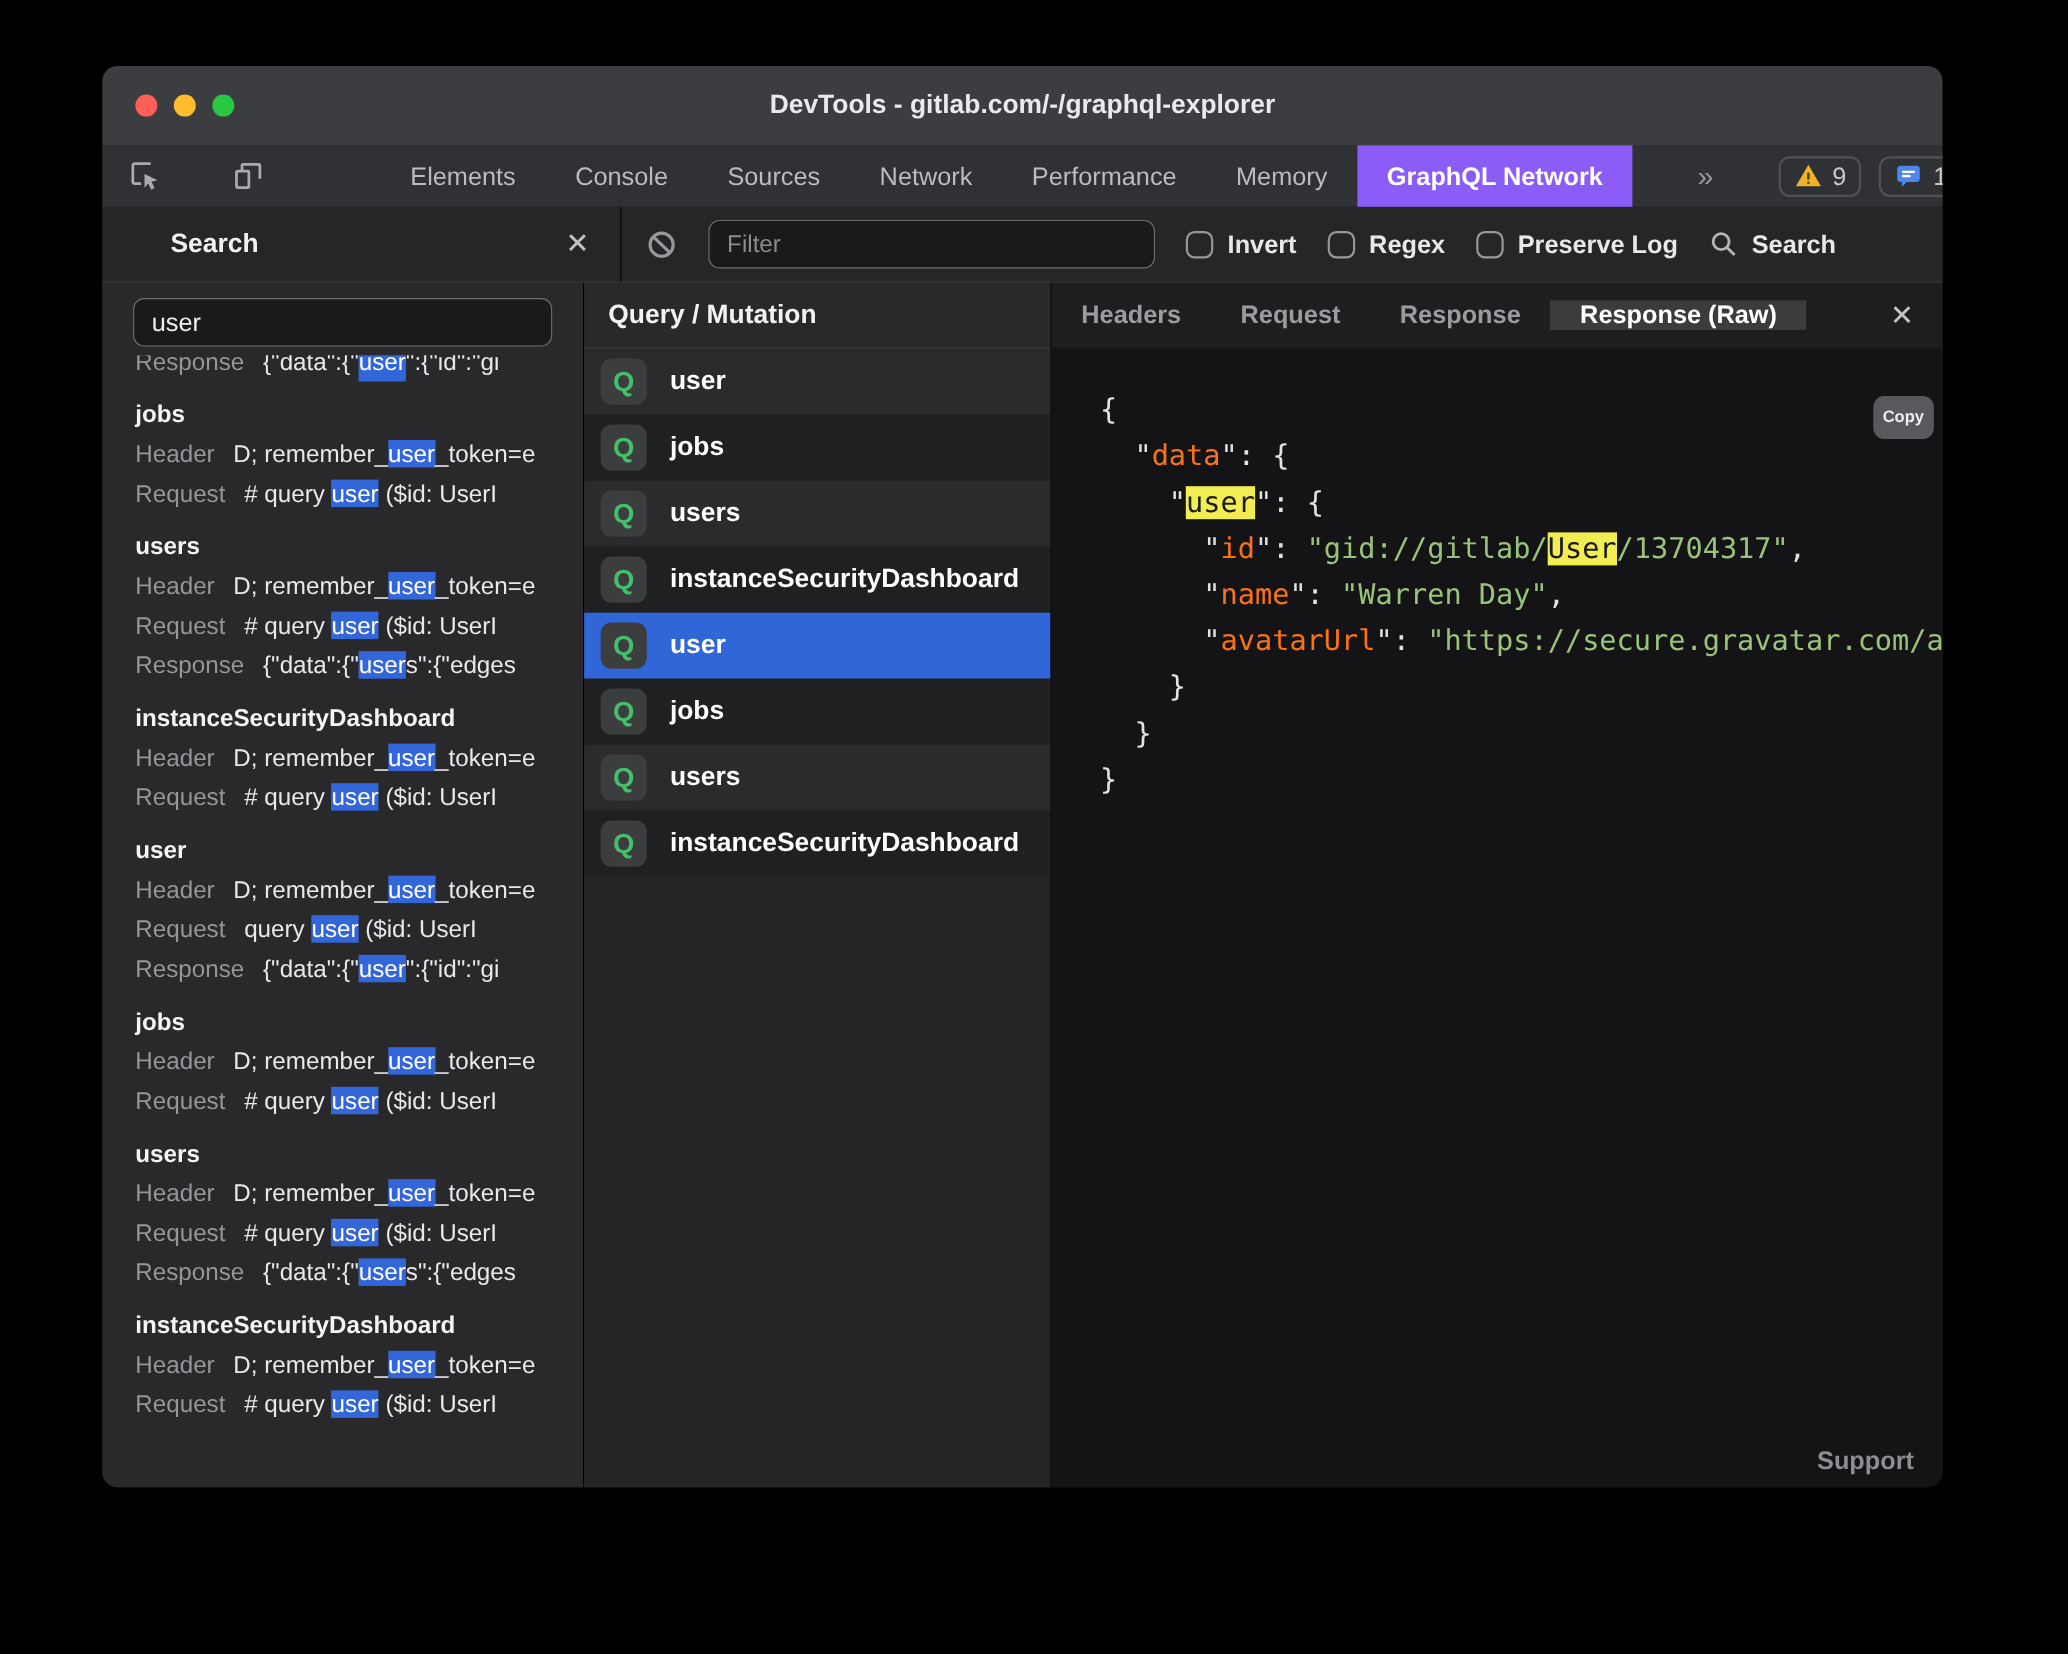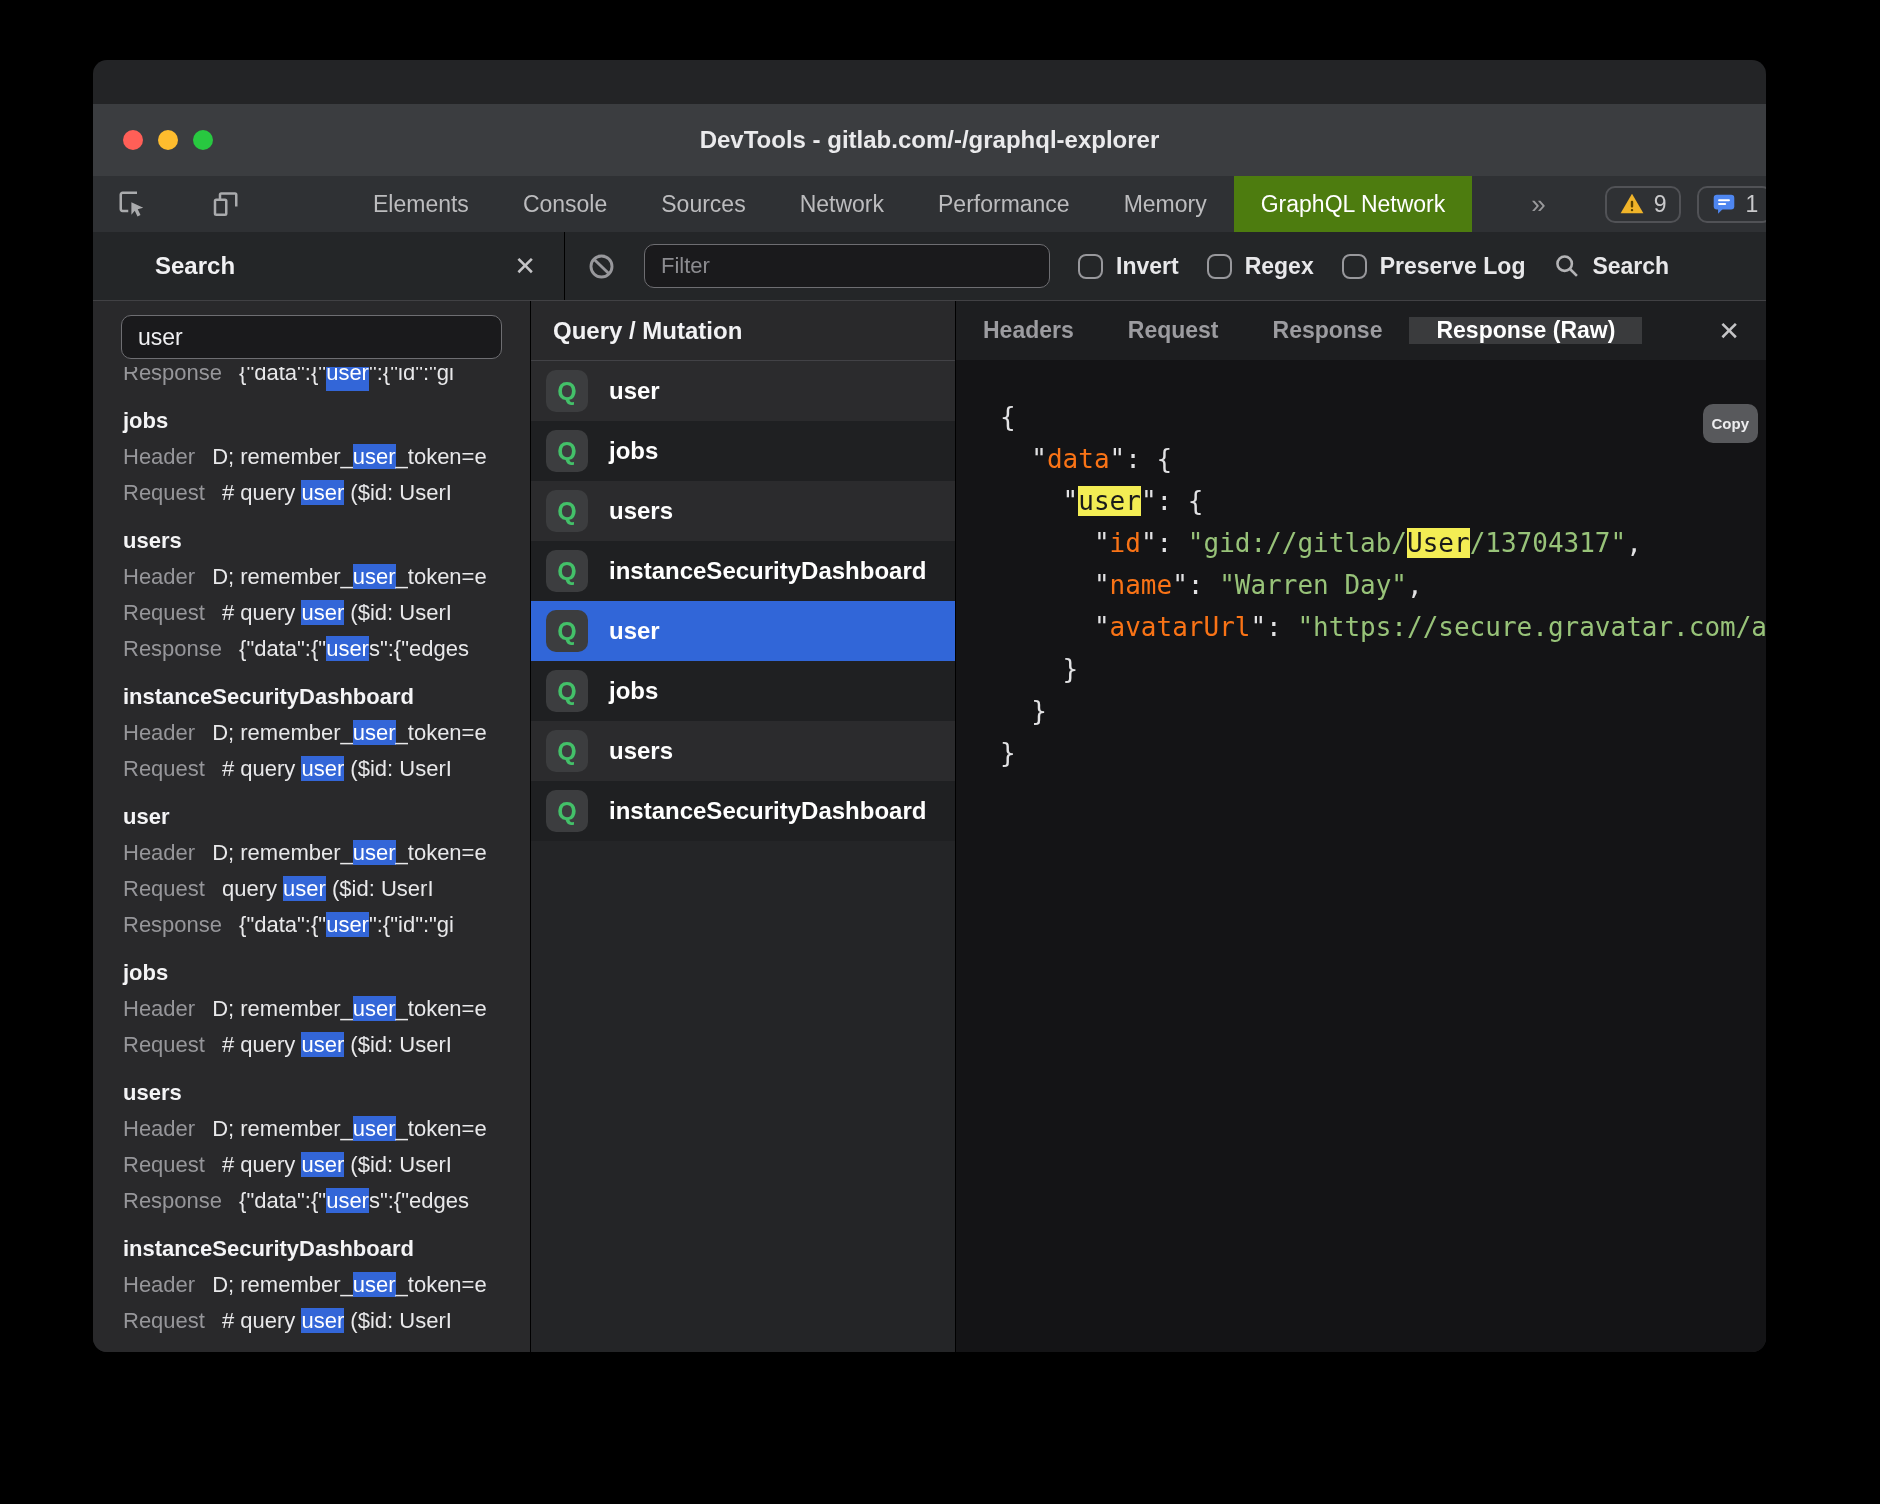--- a/index.html
+++ b/index.html
@@ -2,34 +2,34 @@
 <html><head>
 <meta charset="utf-8">
 <style>
   html,body{margin:0;padding:0;}
   body{width:1880px;height:1504px;background:#000;position:relative;overflow:hidden;
        font-family:"Liberation Sans",sans-serif;-webkit-font-smoothing:antialiased;}
   .window{position:absolute;left:93px;top:60px;width:1673px;height:1292px;border-radius:14px;
           overflow:hidden;background:#232426;box-shadow:0 20px 60px rgba(0,0,0,.6);}
 
   
-  .titlebar{position:relative;height:72px;background:#3b3d40;display:flex;align-items:center;margin-top:44px;}
+  .titlebar{position:relative;height:72px;background:#3b3d40;display:flex;align-items:center;}
   .traffic{display:flex;gap:15px;padding-left:30px;z-index:2;}
   .tl{width:20px;height:20px;border-radius:50%;display:inline-block;}
   .tl.red{background:#ff5f57;} .tl.yellow{background:#febc2e;} .tl.green{background:#28c840;}
   .title{position:absolute;left:0;right:0;text-align:center;font-size:24px;font-weight:bold;color:#eaeaec;}
 
   
   .tabbar{height:56px;background:#2f3134;display:flex;align-items:stretch;padding-left:12px;gap:39px;}
   .icon-btn{display:flex;align-items:center;justify-content:center;padding:0 12px;color:#aaabad;}
   .gear,.kebab{font-size:30px;line-height:1;font-family:"DejaVu Sans",sans-serif;}
   .vsep{width:1px;background:#55565a;height:30px;align-self:center;margin:0 8px;}
   .tabs{display:flex;align-items:stretch;}
   .tab{padding:0 27px;display:flex;align-items:center;font-size:23px;color:#bcbcbe;white-space:nowrap;}
-  .tab.active{background:#4d7c0f;color:#fff;font-weight:normal;}
+  .tab.active{background:#8b5cf6;color:#fff;font-weight:bold;}
   .chevron{display:flex;align-items:center;padding:0 20px;font-size:26px;color:#9a9a9c;}
   .tabbar-right{margin-left:auto;display:flex;align-items:center;gap:16px;padding-right:24px;}
   .badge{display:flex;align-items:center;gap:9px;border:2px solid #515256;border-radius:10px;
          padding:3px 12px;color:#c9c9cb;font-size:23px;}
 
   
   .toolbar-row{height:68px;display:flex;background:#242628;border-bottom:1px solid #414144;padding-left:34px;}
   .search-header{width:438px;flex:0 0 438px;display:flex;align-items:center;justify-content:space-between;
                  padding:0 28px;border-right:1px solid #000;box-sizing:border-box;}
   .sh-title{font-size:24px;font-weight:bold;color:#f1f1f3;}

